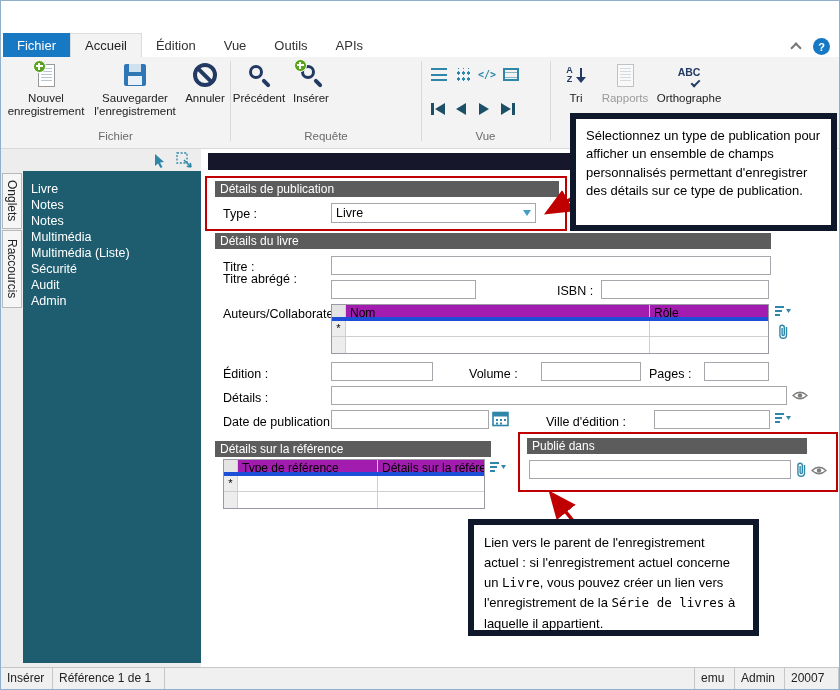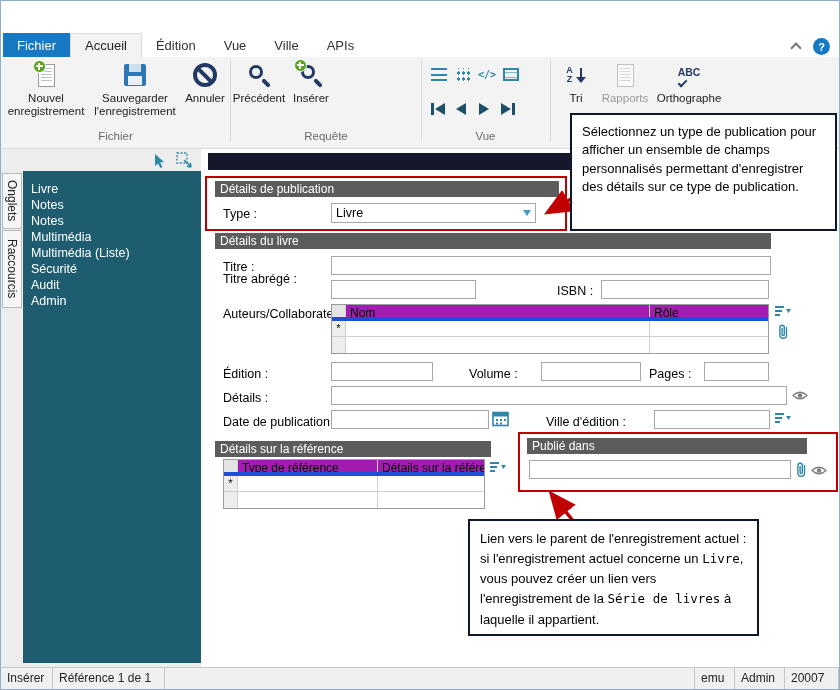--- a/index.html
+++ b/index.html
@@ -45,21 +45,21 @@
   .cancel-ic i{position:absolute;left:-3px;top:6px;width:21px;height:4px;background:#223a63;transform:rotate(45deg)}
   .mag{position:relative;width:25px;height:25px}
   .mag em{position:absolute;left:2px;top:2px;width:14px;height:14px;border:3px solid #223a63;border-radius:50%}
   .mag u{position:absolute;left:17px;top:15px;width:4px;height:10px;background:#223a63;border-radius:2px;transform:rotate(-45deg)}
   .mag.gray em{border-color:#9aa2aa}.mag.gray u{background:#9aa2aa}
   .az{display:flex;align-items:center;gap:3px}
   .azl{display:flex;flex-direction:column;font-size:9px;font-weight:bold;color:#223a63;line-height:9px}
   .darr{display:flex;flex-direction:column;align-items:center}
   .darr i{width:2px;height:9px;background:#223a63}
   .darr b{width:0;height:0;border-left:5px solid transparent;border-right:5px solid transparent;border-top:6px solid #223a63}
-  .abc{display:flex;flex-direction:column;align-items:flex-start;color:#223a63}
+  .abc{display:flex;flex-direction:column;align-items:flex-end;color:#223a63}
   .abc .txt{font-size:10.5px;font-weight:bold}
   .abc .chk{width:9px;height:5px;border-left:2px solid #223a63;border-bottom:2px solid #223a63;transform:rotate(-45deg);margin-top:1px}
   .dd-tri{width:0;height:0;border-left:4px solid transparent;border-right:4px solid transparent;border-top:5px solid #444}
   .nav{position:absolute;display:flex;align-items:center;gap:1px}
   .ntri-l{width:0;height:0;border-top:6px solid transparent;border-bottom:6px solid transparent;border-right:10px solid #1d4f66}
   .ntri-r{width:0;height:0;border-top:6px solid transparent;border-bottom:6px solid transparent;border-left:10px solid #1d4f66}
   .nbar{width:3px;height:12px;background:#1d4f66}
   .v-lines{width:16px;height:13px;background:repeating-linear-gradient(to bottom,#2e86a8 0 2px,transparent 2px 5.5px)}
   .v-grid{width:16px;height:13px;background-image:radial-gradient(#2e86a8 1.3px,transparent 1.5px);background-size:5px 6px;background-position:1px 2px}
   .v-code{font-size:10px;font-weight:bold;color:#2e86a8;font-family:"DejaVu Sans Mono",monospace}
@@ -89,40 +89,40 @@
   .g-row:last-child{border-bottom:none}
   .g-head{background:#a21caf;border-bottom:4px solid #1d4ed8}
   .g-gutter{width:14px;border-right:1px solid #cfcfcf;background:#ededed;text-align:center;line-height:15px;font-size:11px}
   .g-head .g-gutter{background:#e4e4e4}
   .g-c1{border-right:1px solid #cfcfcf;padding-left:4px;line-height:16px;white-space:nowrap;overflow:hidden}
   .g-c2{flex:1;padding-left:4px;line-height:16px;white-space:nowrap;overflow:hidden}
   .fico{position:absolute;display:flex;align-items:center;justify-content:center}
 
   
   .redbox{position:absolute;border:2px solid #c00000;z-index:5}
-  .callout{position:absolute;background:#fff;border:2px solid #0f172a;z-index:10;padding:8px 10px;font-size:13px;line-height:1.42;color:#000}
+  .callout{position:absolute;background:#fff;border:6px solid #0f172a;z-index:10;padding:8px 10px;font-size:13px;line-height:1.42;color:#000}
   .mono{font-family:"DejaVu Sans Mono",monospace;font-size:12.5px}
   .arrows{position:absolute;left:0;top:0;z-index:9;pointer-events:none}
 
   
   .statusbar{position:absolute;left:0;right:0;bottom:0;height:22px;background:#f0f0f0;border-top:1px solid #c6c6c6;display:flex;font-size:12px;color:#222}
   .scell{border-right:1px solid #c6c6c6;padding:0 6px;line-height:20px;white-space:nowrap}
 </style>
 </head>
 <body>
 
 <div class="window">
 
 
   <div class="tabrow">
     <div class="rtab file">Fichier</div>
     <div class="rtab active">Accueil</div>
     <div class="rtab">Édition</div>
     <div class="rtab">Vue</div>
-    <div class="rtab">Ville</div>
+    <div class="rtab">Outils</div>
     <div class="rtab">APIs</div>
   </div>
   <div class="chev-up"></div>
   <div class="helpbtn">
       <span>?</span>
     </div>
 
   <div class="toolbar">
 
     <div class="tbtn" style="left:2px;width:86px">

